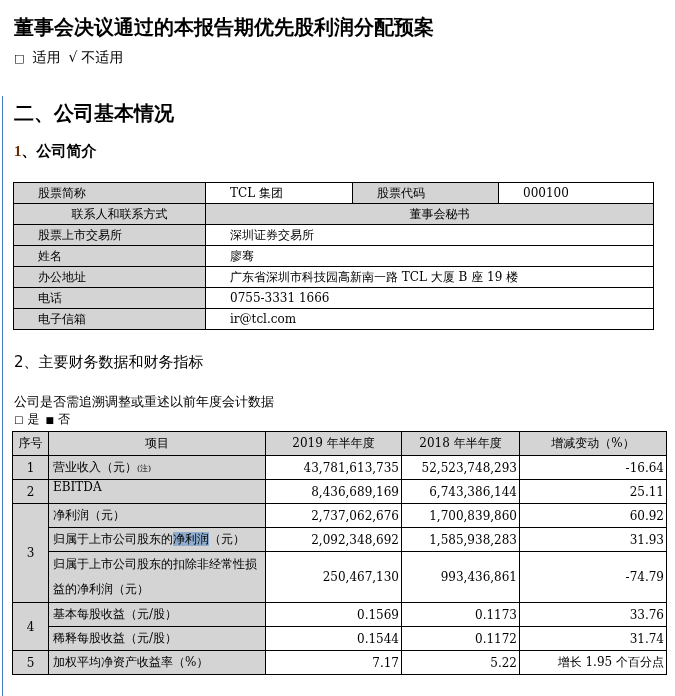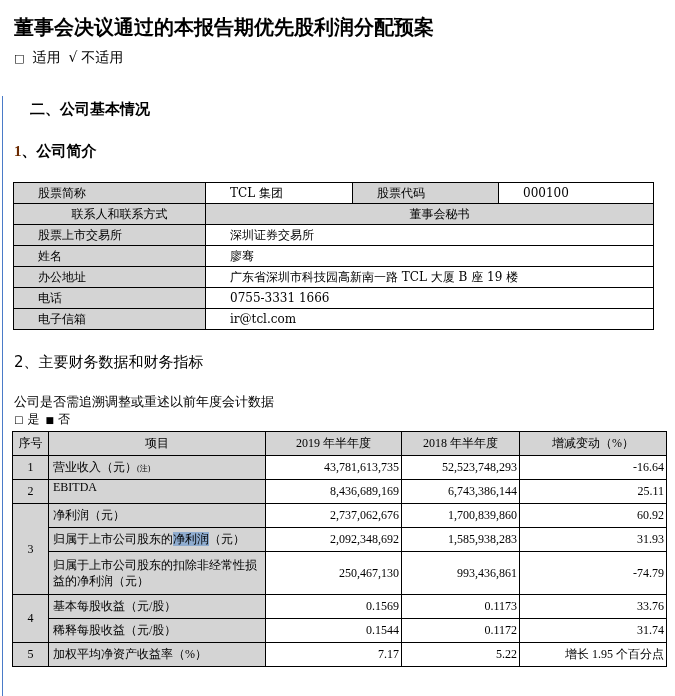--- a/index.html
+++ b/index.html
@@ -10,41 +10,41 @@
   }
   .left-rule {
     position: absolute; left: 2px; top: 96px; width: 1px; height: 600px;
     background: #4a7bc8;
   }
   .abs { position: absolute; }
   .h-title { left: 14px; top: 14px; font-size: 20px; font-weight: bold; font-family: "DejaVu Sans", sans-serif; }
   .applicable { left: 14px; top: 49px; font-size: 14px; }
   .applicable .box { font-size: 11px; margin-right: 8px; }
   .applicable .gap { margin-left: 8px; margin-right: 4px; }
-  .h-section { left: 14px; top: 100px; font-size: 15px; font-weight: bold; font-family: "DejaVu Sans", sans-serif; margin-left: 16px; }
+  .h-section { left: 14px; top: 100px; font-size: 20px; font-weight: bold; font-family: "DejaVu Sans", sans-serif; }
   .h-sub { left: 14px; top: 142px; font-size: 15px; font-weight: bold; font-family: "DejaVu Sans", sans-serif; }
   .h-sub2 { left: 14px; top: 353px; font-size: 15px; font-weight: normal; font-family: "DejaVu Sans", sans-serif; }
   .h-num { color: #6b2a00; font-family: "Liberation Serif", serif; }
   .restate-q { left: 14px; top: 393px; font-size: 13px; }
   .restate-a { left: 14px; top: 411px; font-size: 12px; }
   .restate-a .box { font-size: 10px; margin-right: 4px; }
   .restate-a .filled { font-size: 9px; margin-left: 6px; margin-right: 4px; }
 
   table { border-collapse: collapse; position: absolute; table-layout: fixed; }
   td { border: 1px solid #000; font-size: 12px; padding: 0 4px; white-space: nowrap; overflow: hidden; }
   td.g { background: #d4d4d4; }
   td.c { text-align: center; }
   td.r { text-align: right; padding-right: 2px; }
-  td.wrap { white-space: normal; line-height: 16px; }
+  td.wrap { white-space: normal; line-height: 25px; }
 
   #t1 { left: 13px; top: 182px; width: 640px; }
   #t1 td { height: 20px; padding-left: 24px; }
 
   #t2 { left: 12px; top: 431px; width: 654px; }
-  #t2 td { height: 23px; font-family: Liberation Serif, serif; }
+  #t2 td { height: 23px; }
   .note { font-size: 8px; }
   .sel { background: #8faccf; }
 </style>
 </head>
 <body>
 
 <div class="left-rule"></div>
 
 <div class="abs h-title">董事会决议通过的本报告期优先股利润分配预案</div>
 <div class="abs applicable">

